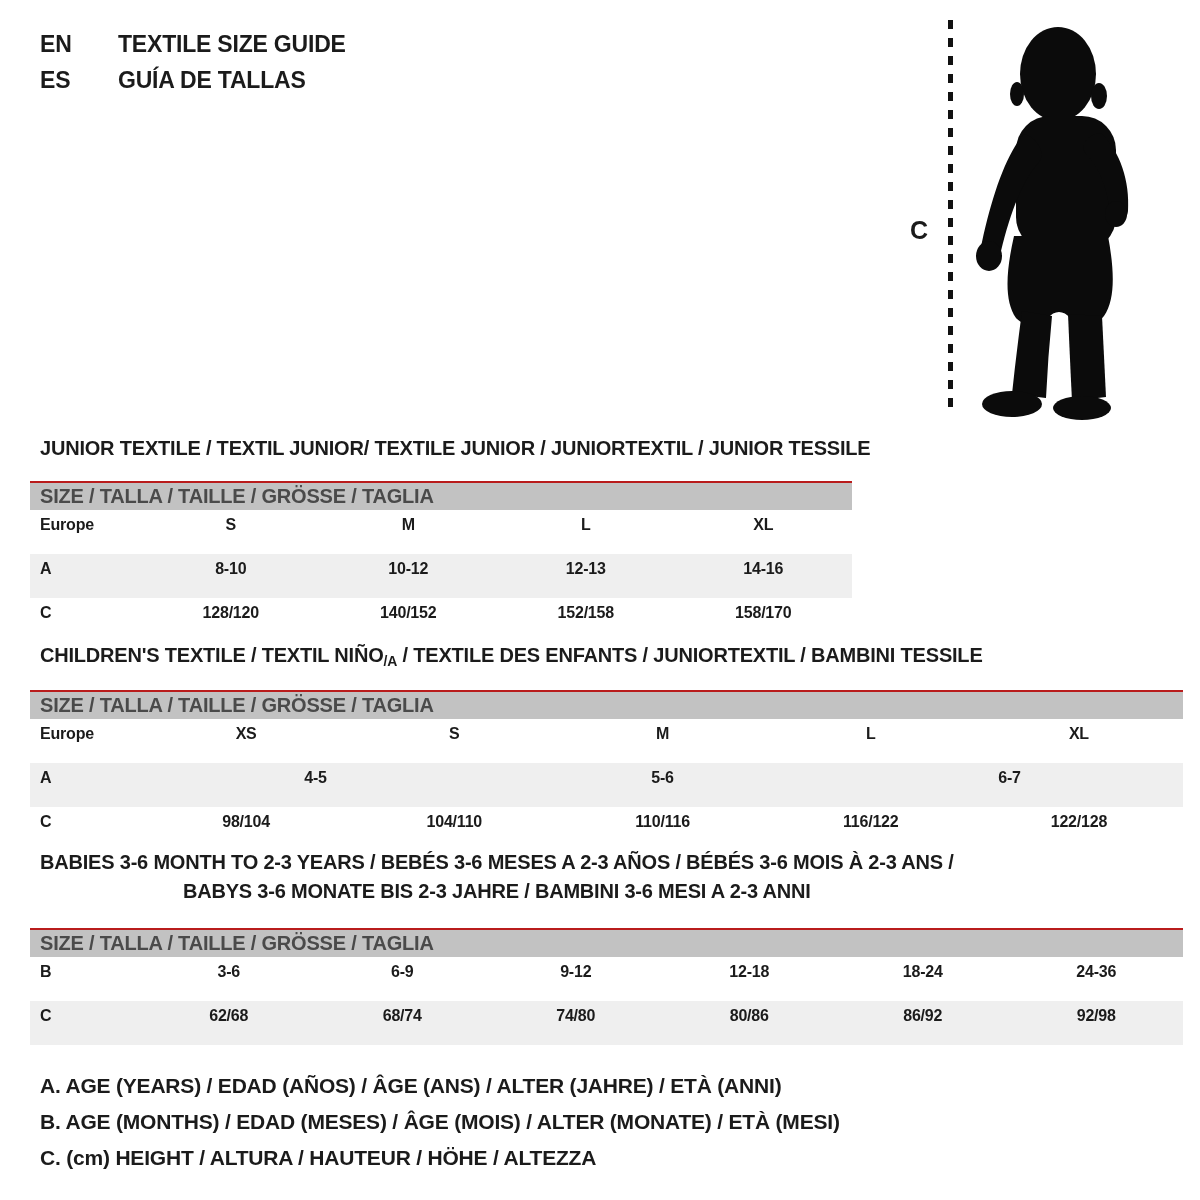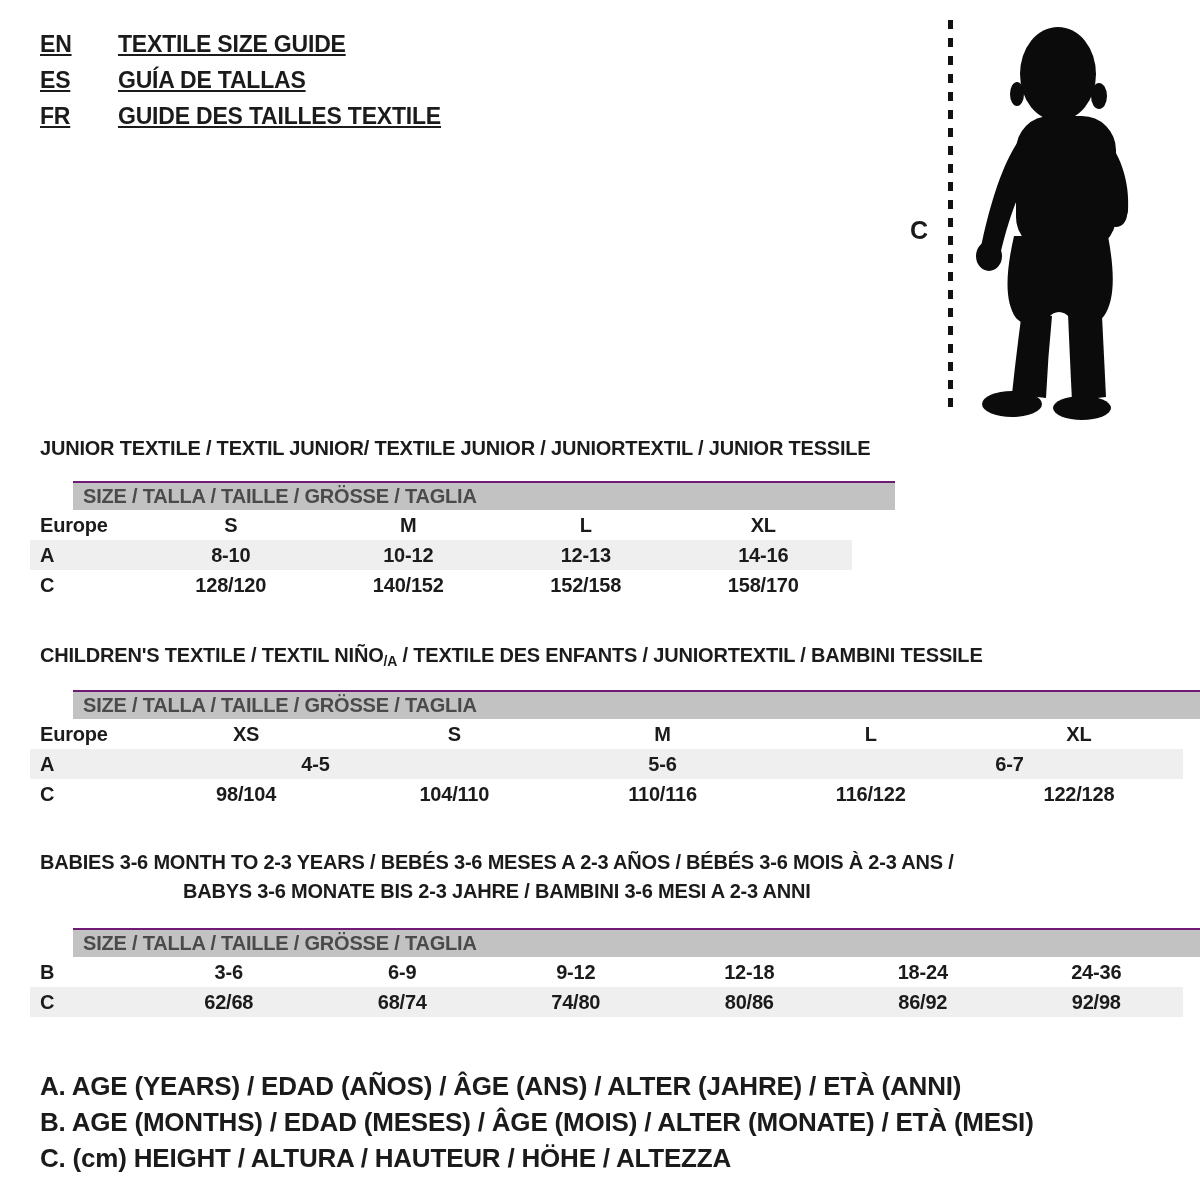--- a/index.html
+++ b/index.html
@@ -22,21 +22,20 @@
   .lang-block {
     position: absolute;
     left: 40px;
     top: 26px;
   }
   .lang-row {
     display: flex;
     line-height: 36px;
     font-size: 23px;
     white-space: nowrap;
-    text-decoration: underline;
   }
   .lang-code { width: 78px; }
 
   
   .figure-block {
     position: absolute;
     left: 900px;
     top: 10px;
     width: 260px;
     height: 412px;
@@ -63,35 +62,34 @@
     vertical-align: -4px;
   }
   .size-bar {
     position: absolute;
     left: 30px;
     height: 29px;
     line-height: 27px;
     box-sizing: border-box;
     padding-left: 10px;
     background: var(--bar-bg, #c2c2c2);
-    border-top: 2px solid #701a75;
+    border-top: 2px solid #b91c1c;
     color: var(--bar-text, #4a4a4a);
     font-size: 20px;
     white-space: nowrap;
-    margin-left: 43px;
   }
   .size-table {
     position: absolute;
     left: 30px;
   }
   .trow {
     display: flex;
-    height: 30px;
+    height: 44px;
     line-height: 30px;
-    font-size: 20px;
+    font-size: 16px;
   }
   .trow.alt { background: var(--alt-row-bg, #efefef); }
   .tlabel {
     width: 112px;
     box-sizing: border-box;
     padding-left: 10px;
   }
   .tcell {
     flex: 1;
     text-align: center;
@@ -100,40 +98,36 @@
   .w-junior { width: 822px; }
   .w-wide   { width: 1153px; }
 
   
   .notes-block {
     position: absolute;
     left: 40px;
     top: 1068px;
   }
   .note-line {
-    font-size: 26px;
+    font-size: 21px;
     line-height: 36px;
     white-space: nowrap;
   }
 </style>
 </head>
 <body>
 
 <div class="lang-block">
   <div class="lang-row">
     <span class="lang-code">EN</span>
     <span>TEXTILE SIZE GUIDE</span>
   </div>
   <div class="lang-row">
     <span class="lang-code">ES</span>
     <span>GUÍA DE TALLAS</span>
-  </div>
-  <div class="lang-row">
-    <span class="lang-code">FR</span>
-    <span>GUIDE DES TAILLES TEXTILE</span>
   </div>
 </div>
 
 <div class="figure-block">
   <span class="measure-label">C</span>
   <svg width="260" height="412" viewBox="0 0 260 412" aria-hidden="true">
     <line x1="50.5" y1="10" x2="50.5" y2="404" stroke="#111111" stroke-width="5" stroke-dasharray="9 9"></line>
     <g transform="translate(64,6)" fill="var(--silhouette, #0b0b0b)">
 
       <ellipse cx="94" cy="58" rx="38" ry="47"></ellipse>

